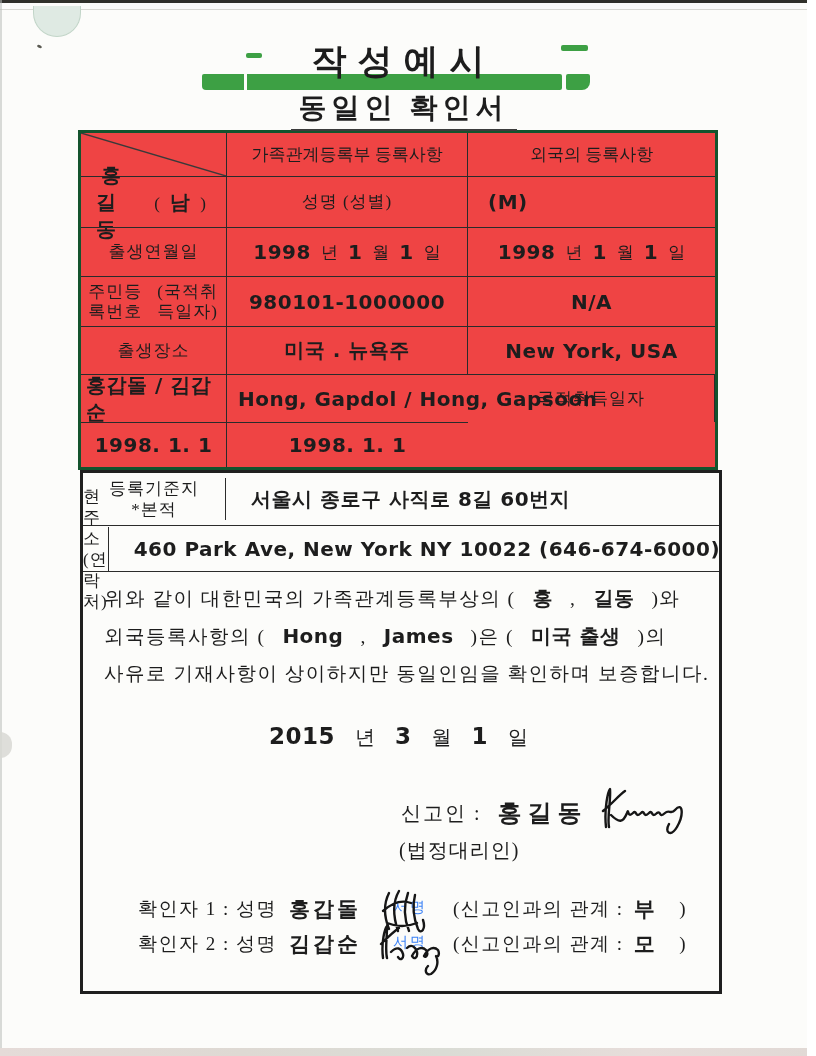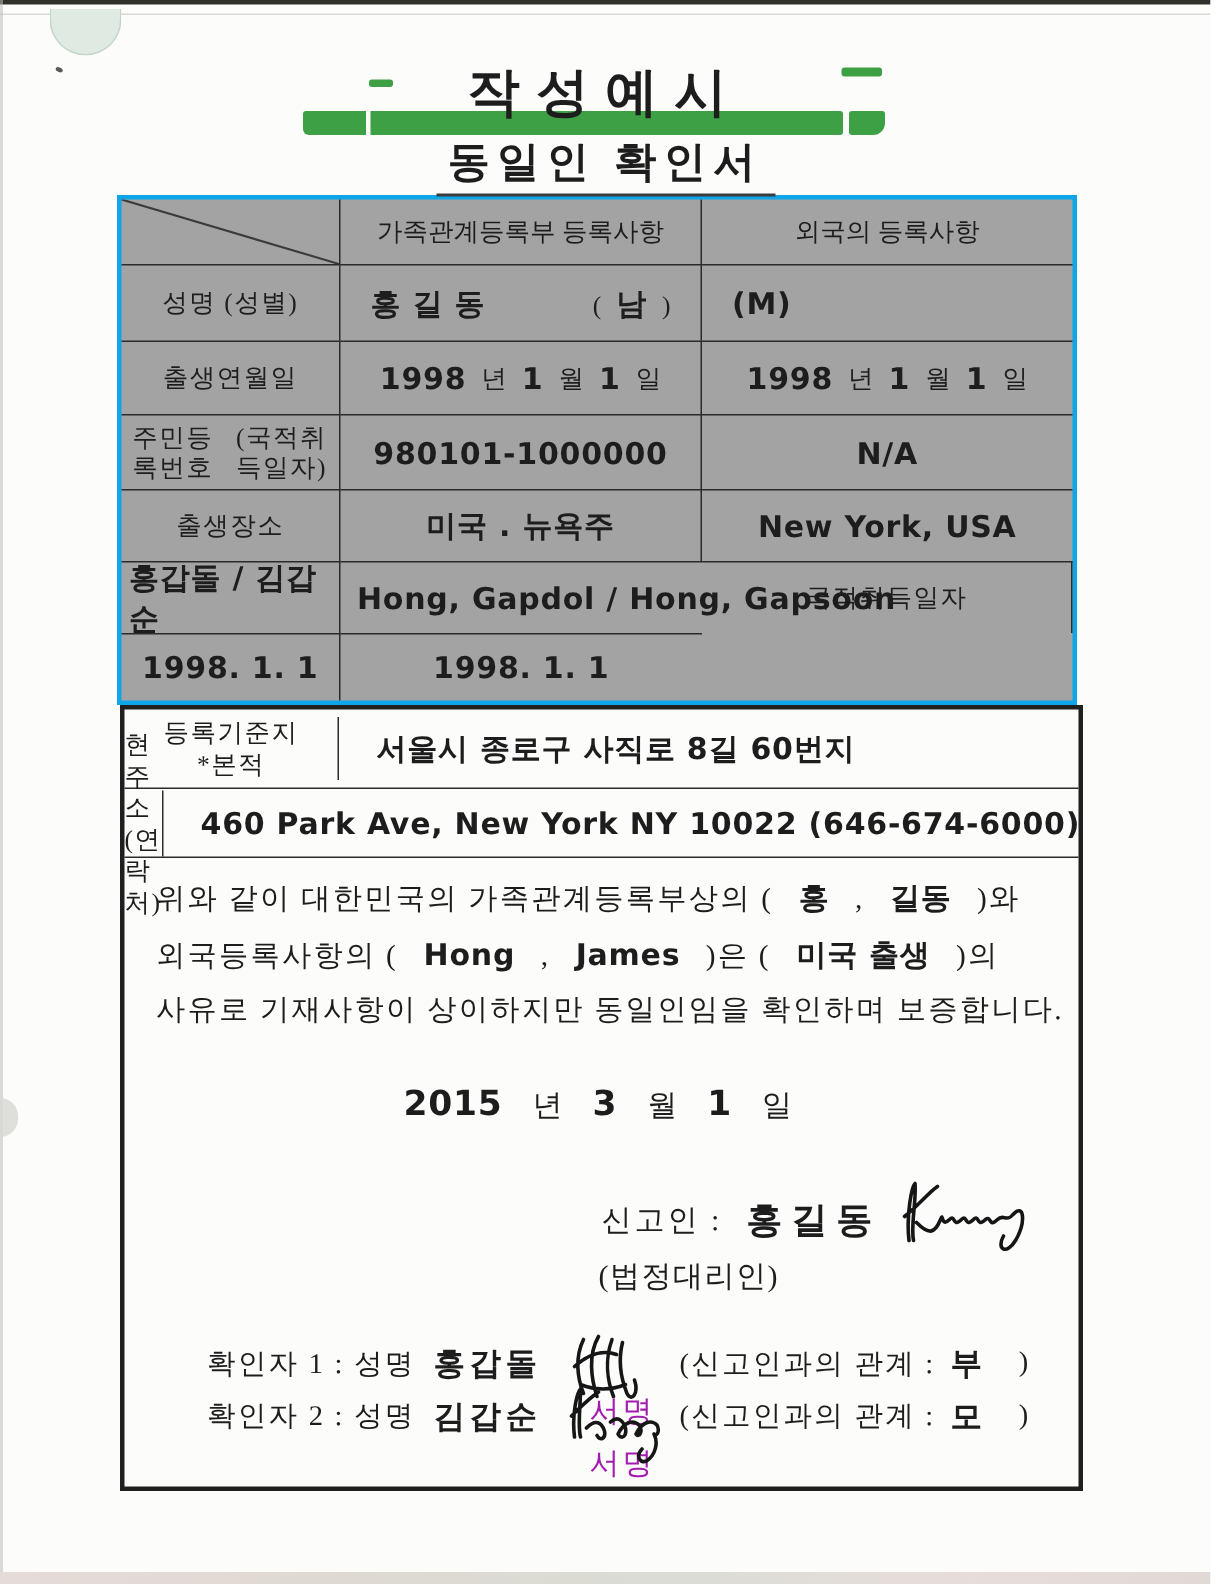--- a/index.html
+++ b/index.html
@@ -31,23 +31,23 @@
   .bar-dash-r{position:absolute;left:561px;top:45px;width:27px;height:6px;background:#3da044;border-radius:2px;}
   .subtitle-wrap{position:absolute;left:0;top:89px;width:100%;text-align:center;z-index:2;}
   .subtitle{display:inline-block;font-size:28px;font-weight:700;letter-spacing:5px;
             border-bottom:2.5px solid #3c3c3c;padding:0 8px 2px 8px;}
 
   
   .p{font-family:"Liberation Serif","DejaVu Serif",serif;}
   .h{font-family:"DejaVu Sans","Liberation Sans",sans-serif;font-weight:700;letter-spacing:.5px;}
 
   
-  .t1{position:absolute;left:78px;top:130px;width:634px;border:3px solid #0ea5e9;display:grid;
+  .t1{position:absolute;left:78px;top:130px;width:634px;border:3px solid #14532d;display:grid;
       grid-template-columns:146px 241px 1fr;grid-template-rows:44px 50px 49px 50px 48px 48px 45px;
-      background:#a3a3a3;}
+      background:#ef4444;}
   .t1 .c{display:flex;align-items:center;justify-content:center;position:relative;
          border-right:1.5px solid #2b2b2b;font-size:17px;}
   .t1 .c.last{border-right:none;}
   .t1 .c.bt{border-top:1.5px solid #2b2b2b;}
   .t1 .c.hb{border-bottom:1px solid #2b2b2b;}
   .t1 .lab{letter-spacing:1px;line-height:20px;text-align:center;}
   .t1 .split{justify-content:space-between;padding:0 10px;}
   .t1 .nowrap{white-space:nowrap;justify-content:flex-start;padding-left:6px;overflow:visible;font-size:18px;}
   .diag{position:absolute;left:0;top:0;width:100%;height:100%;}
   .segs span{margin:0 5px;}
@@ -79,21 +79,21 @@
   .decl-name{font-size:24px;margin-left:16px;letter-spacing:6px;}
   .decl-sig{margin-left:10px;margin-top:-8px;}
   .guardian{position:absolute;left:316px;top:364px;font-size:20px;letter-spacing:1px;}
 
   .ver{position:absolute;left:55px;white-space:nowrap;display:flex;align-items:center;height:36px;}
   .ver1{top:418px;}
   .ver2{top:453px;}
   .ver-label{font-size:19px;letter-spacing:1.5px;}
   .ver-name{font-size:21px;margin-left:12px;letter-spacing:3px;}
   .sealwrap{position:relative;width:78px;height:36px;margin-left:14px;}
-  .seal-text{position:absolute;left:18px;top:7px;font-size:20px;color:#a21caf;letter-spacing:2px;margin-top:29px;}
+  .seal-text{position:absolute;left:18px;top:7px;font-size:15px;color:#3b82f6;letter-spacing:2px;}
   .seal-sig{position:absolute;left:0;top:-6px;}
   .ver-rel{font-size:19px;letter-spacing:1.5px;}
   .ver-val{font-size:21px;margin:0 10px;}
   .ver-close{font-size:19px;margin-left:14px;}
 
   svg.sig path{fill:none;stroke:#161616;stroke-width:2.4;stroke-linecap:round;stroke-linejoin:round;}
   svg.diag line{stroke:#3a3a3a;stroke-width:1.4;}
 </style>
 </head>
 <body>
@@ -121,25 +121,25 @@
   <div class="t1">
 
     <div class="c hb">
       <svg class="diag" preserveAspectRatio="none" viewBox="0 0 100 100">
           <line x1="0" y1="0" x2="100" y2="100" vector-effect="non-scaling-stroke"></line>
         </svg>
     </div>
     <div class="c hb p">가족관계등록부 등록사항</div>
     <div class="c hb last p">외국의 등록사항</div>
 
-    <div class="c lab p">성명 (성별)</div>
     <div class="c split segs">
       <span class="segs"><span class="h">홍 길 동</span></span>
       <span class="segs"><span class="p">(</span><span class="h">남</span><span class="p">)</span></span>
     </div>
+    <div class="c lab p">성명 (성별)</div>
     <div class="c split last segs">
       <span class="segs"><span class="h">(M)</span></span>
     </div>
 
     <div class="c bt lab p">출생연월일</div>
     <div class="c bt segs">
         <span class="h">1998</span>
         <span class="p">년</span>
         <span class="h">1</span>
         <span class="p">월</span>

